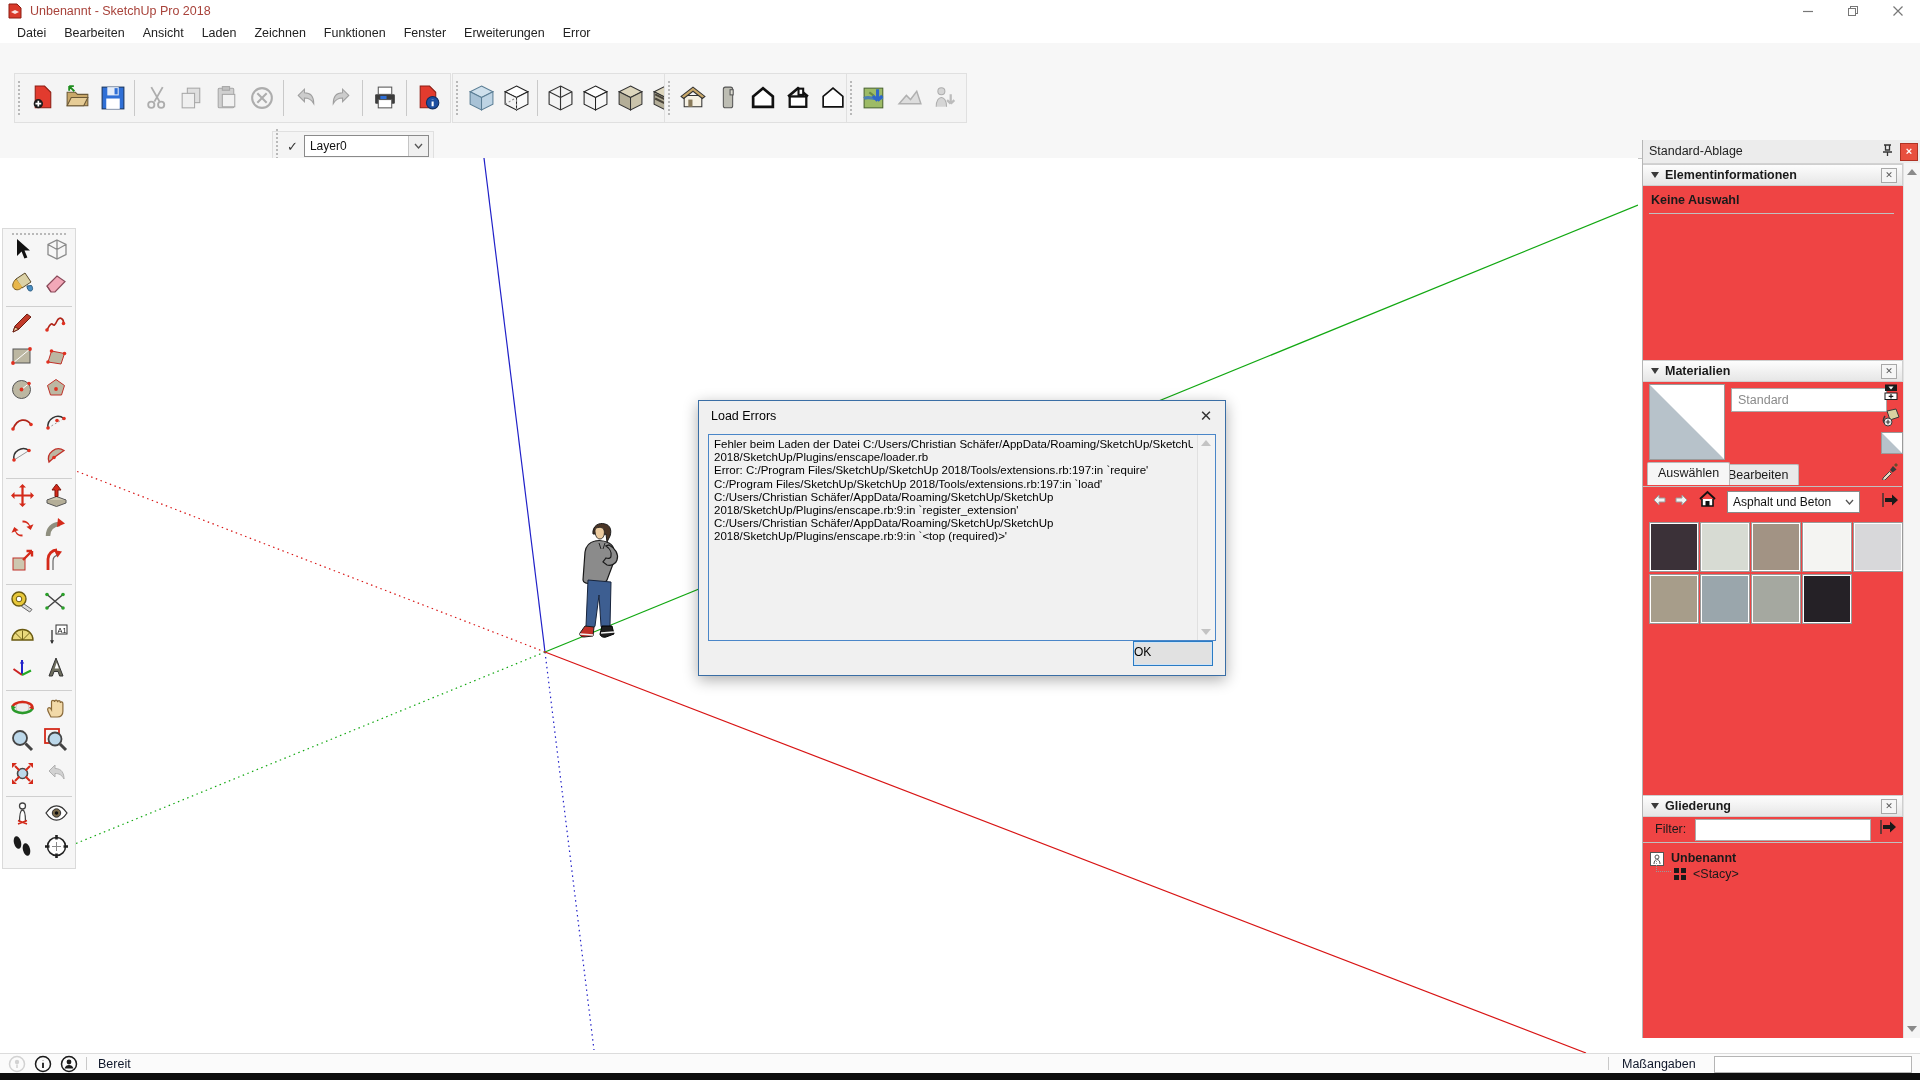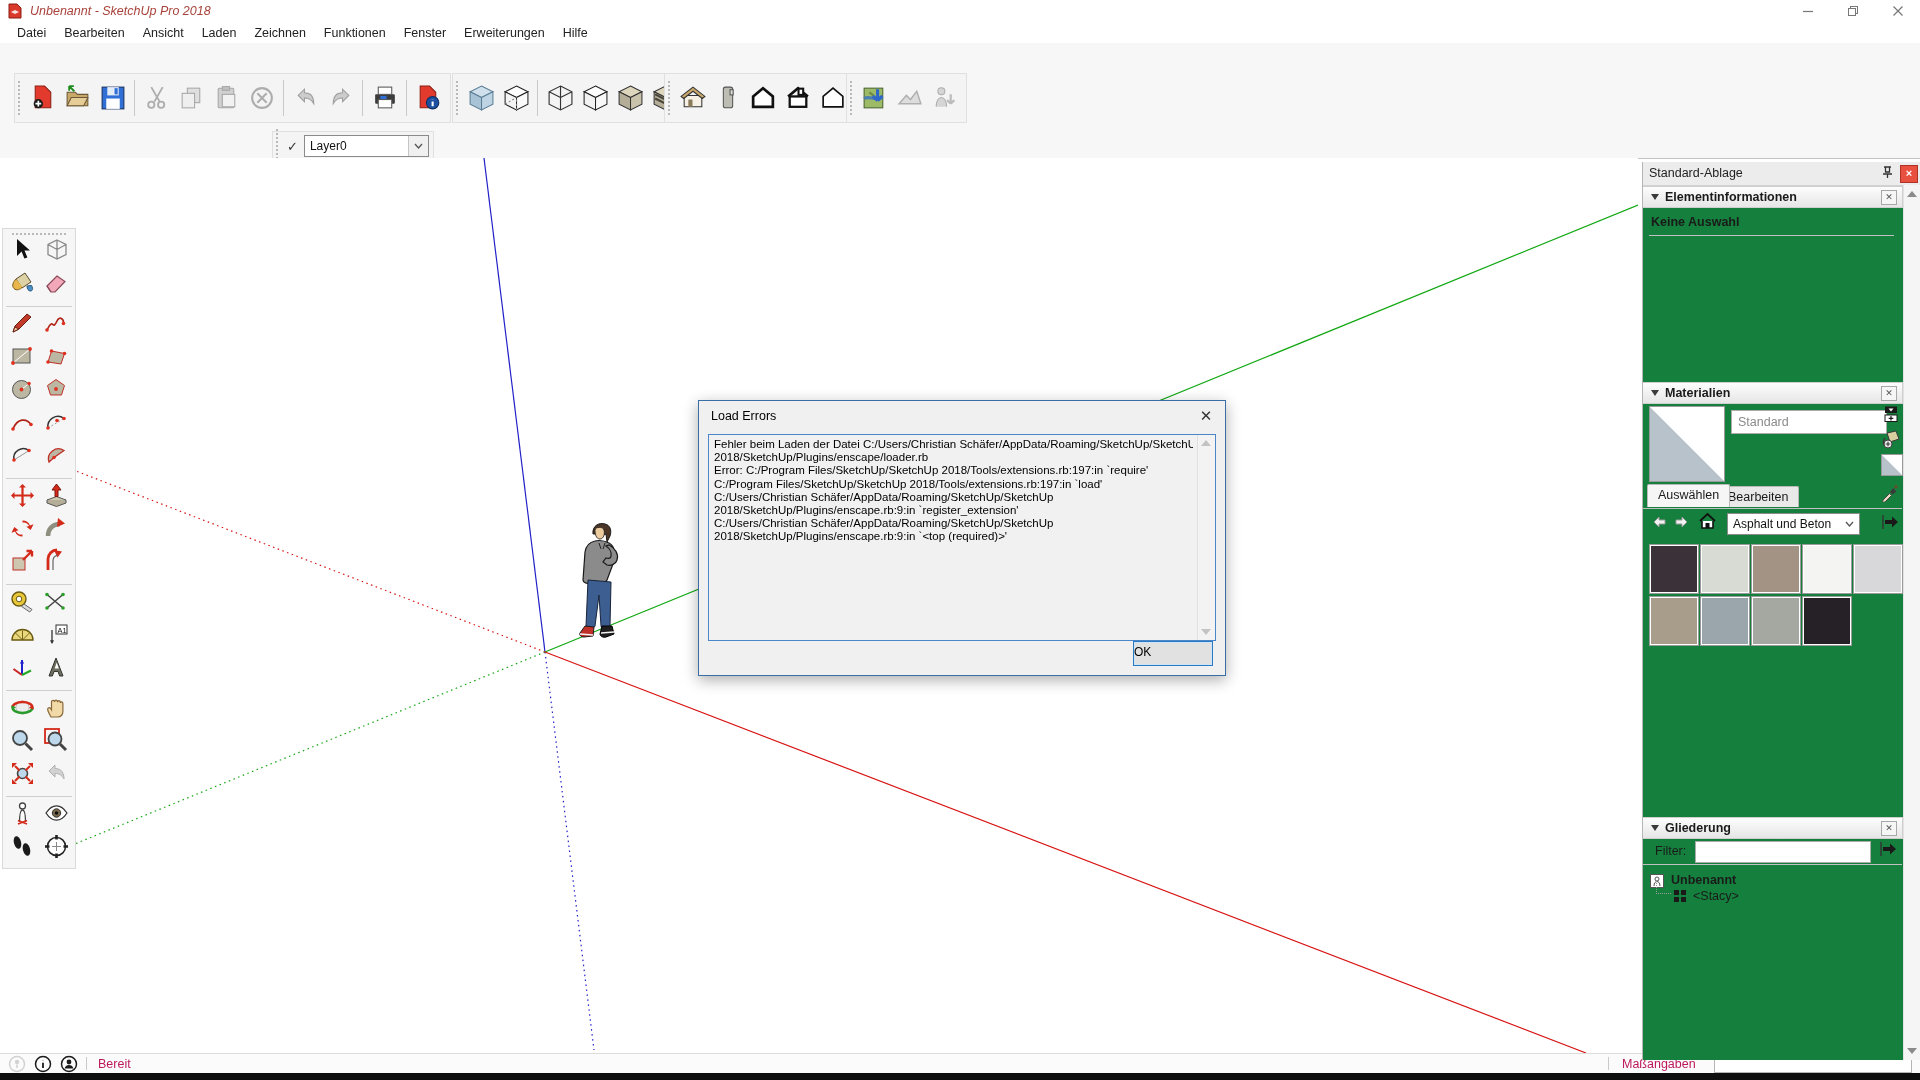--- a/index.html
+++ b/index.html
@@ -2,21 +2,21 @@
 <html><head>
 <meta charset="utf-8">
 <style>
   html,body{margin:0;padding:0;}
   body{width:1920px;height:1080px;position:relative;overflow:hidden;background:#fff;
        font-family:"Liberation Sans","DejaVu Sans",sans-serif;-webkit-font-smoothing:antialiased;}
   .abs{position:absolute;}
   svg{display:block;}
 
   
-  .titlebar{position:absolute;left:0;top:0;width:1920px;height:22px;background:#ffffff;border-bottom:1px solid #f0f0f0;font-style:italic;}
+  .titlebar{position:absolute;left:0;top:0;width:1920px;height:22px;background:#ffffff;border-bottom:1px solid #f0f0f0;}
   .applogo{position:absolute;left:7px;top:3px;width:16px;height:16px;}
   .wtitle{position:absolute;left:30px;top:4px;font-size:12.5px;color:#a8423a;}
   .wbtns{position:absolute;right:0;top:0;height:22px;display:flex;}
   .wbtn{width:45px;height:22px;display:flex;align-items:center;justify-content:center;color:#777;}
   
   .menubar{position:absolute;left:0;top:22px;width:1920px;height:21px;background:#ffffff;display:flex;align-items:center;padding-left:8px;}
   .menuitem{font-size:12.5px;color:#222;padding:2px 9px;cursor:default;}
 
   
   .tbarea{position:absolute;left:0;top:43px;width:1920px;height:115px;background:#f7f7f7;border-bottom:1px solid #c3c3c3;}
@@ -35,21 +35,21 @@
   .viewport{position:absolute;left:0;top:158px;width:1638px;height:895px;background:#ffffff;overflow:hidden;}
 
   
   .palette{position:absolute;left:2px;top:228px;width:72px;background:#f6f6f6;border:1px solid #dadada;z-index:3;padding-bottom:2px;}
   .prow{display:flex;justify-content:center;}
   .pbtn{width:34px;height:33px;display:flex;align-items:flex-start;justify-content:center;}
   .pbtn svg{width:27px;height:27px;}
   .psep{height:1px;background:#cfcfcf;margin:3px 3px;}
 
   
-  .sidepanel{position:absolute;left:1642px;top:162px;width:278px;height:898px;background:#15803d;border-left:1px solid #b5b5b5;z-index:4;font-size:12.5px;color:#1a1a1a;}
+  .sidepanel{position:absolute;left:1642px;top:140px;width:278px;height:898px;background:#ef4444;border-left:1px solid #b5b5b5;z-index:4;font-size:12.5px;color:#1a1a1a;}
   .trayhdr{position:absolute;left:0;top:0;width:100%;height:23px;background:#ececec;border-bottom:1px solid #d2d2d2;}
   .trayhdr .ttl{position:absolute;left:6px;top:4px;font-size:12.5px;color:#222;}
   .redx{position:absolute;right:3px;top:3px;width:16px;height:16px;background:#e8503f;border:1px solid #b03224;color:#fff;font-size:11px;line-height:14px;text-align:center;font-weight:bold;}
   .pin{position:absolute;right:28px;top:4px;}
   .scrollstrip{position:absolute;right:0;top:23px;width:17px;bottom:0;background:#f5f5f5;border-left:1px solid #e2e2e2;}
   .sarrow{position:absolute;left:3px;width:0;height:0;border-left:5px solid transparent;border-right:5px solid transparent;}
   .sarrow.up{top:6px;border-bottom:6px solid #8a8a8a;}
   .sarrow.down{bottom:6px;border-top:6px solid #8a8a8a;}
   .sechdr{position:absolute;left:0;width:259px;height:20px;background:linear-gradient(#fdfdfd,#e6e6e6);border:1px solid #cfcfcf;border-left:none;}
   .sechdr .tri{position:absolute;left:8px;top:7px;width:0;height:0;border-left:4px solid transparent;border-right:4px solid transparent;border-top:6px solid #3a3a3a;}
@@ -67,21 +67,21 @@
   .dlg-close{position:absolute;right:9px;top:5px;width:20px;height:20px;color:#333;font-size:15px;line-height:20px;text-align:center;}
   .errbox{position:absolute;left:9px;top:33px;width:506px;height:205px;background:#f1f1f1;border:1px solid #4a86c8;}
   .errlines{position:absolute;left:5px;top:3px;right:22px;font-size:11.5px;line-height:13.2px;color:#000;white-space:nowrap;overflow:hidden;}
   .errsb{position:absolute;right:0;top:0;width:17px;height:100%;background:#f3f3f3;border-left:1px solid #e0e0e0;}
   .errsb .a{position:absolute;left:3px;width:0;height:0;border-left:5px solid transparent;border-right:5px solid transparent;}
   .errsb .a.up{top:5px;border-bottom:6px solid #c3c3c3;}
   .errsb .a.down{bottom:5px;border-top:6px solid #c3c3c3;}
   .okbtn{position:absolute;right:12px;bottom:9px;width:78px;height:23px;background:#e1e1e1;border:1px solid #2a7bc4;box-shadow:inset 0 0 0 1px #cfe4f7;font-size:12px;color:#000;text-align:left;line-height:21px;}
 
   
-  .statusbar{position:absolute;left:0;top:1053px;width:1920px;height:20px;background:#fbfbfb;border-top:1px solid #dcdcdc;font-size:12.5px;color:#be185d;}
+  .statusbar{position:absolute;left:0;top:1053px;width:1920px;height:20px;background:#fbfbfb;border-top:1px solid #dcdcdc;font-size:12.5px;color:#0f172a;}
   .sb-ic{position:absolute;top:1px;width:18px;height:18px;}
   .sb-sep{position:absolute;top:3px;width:1px;height:13px;background:#c9c9c9;}
   .measurefield{position:absolute;right:8px;top:2px;width:196px;height:15px;background:#fff;border:1px solid #b5b5b5;}
   .bottomstrip{position:absolute;left:0;top:1073px;width:1920px;height:7px;background:#0e0e0e;}
   .divline{position:absolute;height:1px;background:#c0c0c0;}
 </style>
 </head>
 <body>
 
 <div class="titlebar">
@@ -114,21 +114,21 @@
 
 <div class="menubar" id="menubar">
     <span class="menuitem">Datei</span>
     <span class="menuitem">Bearbeiten</span>
     <span class="menuitem">Ansicht</span>
     <span class="menuitem">Laden</span>
     <span class="menuitem">Zeichnen</span>
     <span class="menuitem">Funktionen</span>
     <span class="menuitem">Fenster</span>
     <span class="menuitem">Erweiterungen</span>
-    <span class="menuitem">Hilfe</span>
+    <span class="menuitem">Error</span>
   </div>
 
 <div class="tbarea">
   <div class="tbgroup" id="tb-standard" style="left:14px">
       <span class="grip"></span>
       <span class="tbtn">
         <span>
           <svg viewBox="0 0 27 27" style="">
             <path d="M6 2h9l6 6v15H6z" fill="#e23b2e" stroke="#8c1d12"></path>
             <circle cx="9" cy="19" r="4.5" fill="#1a1a1a"></circle>

